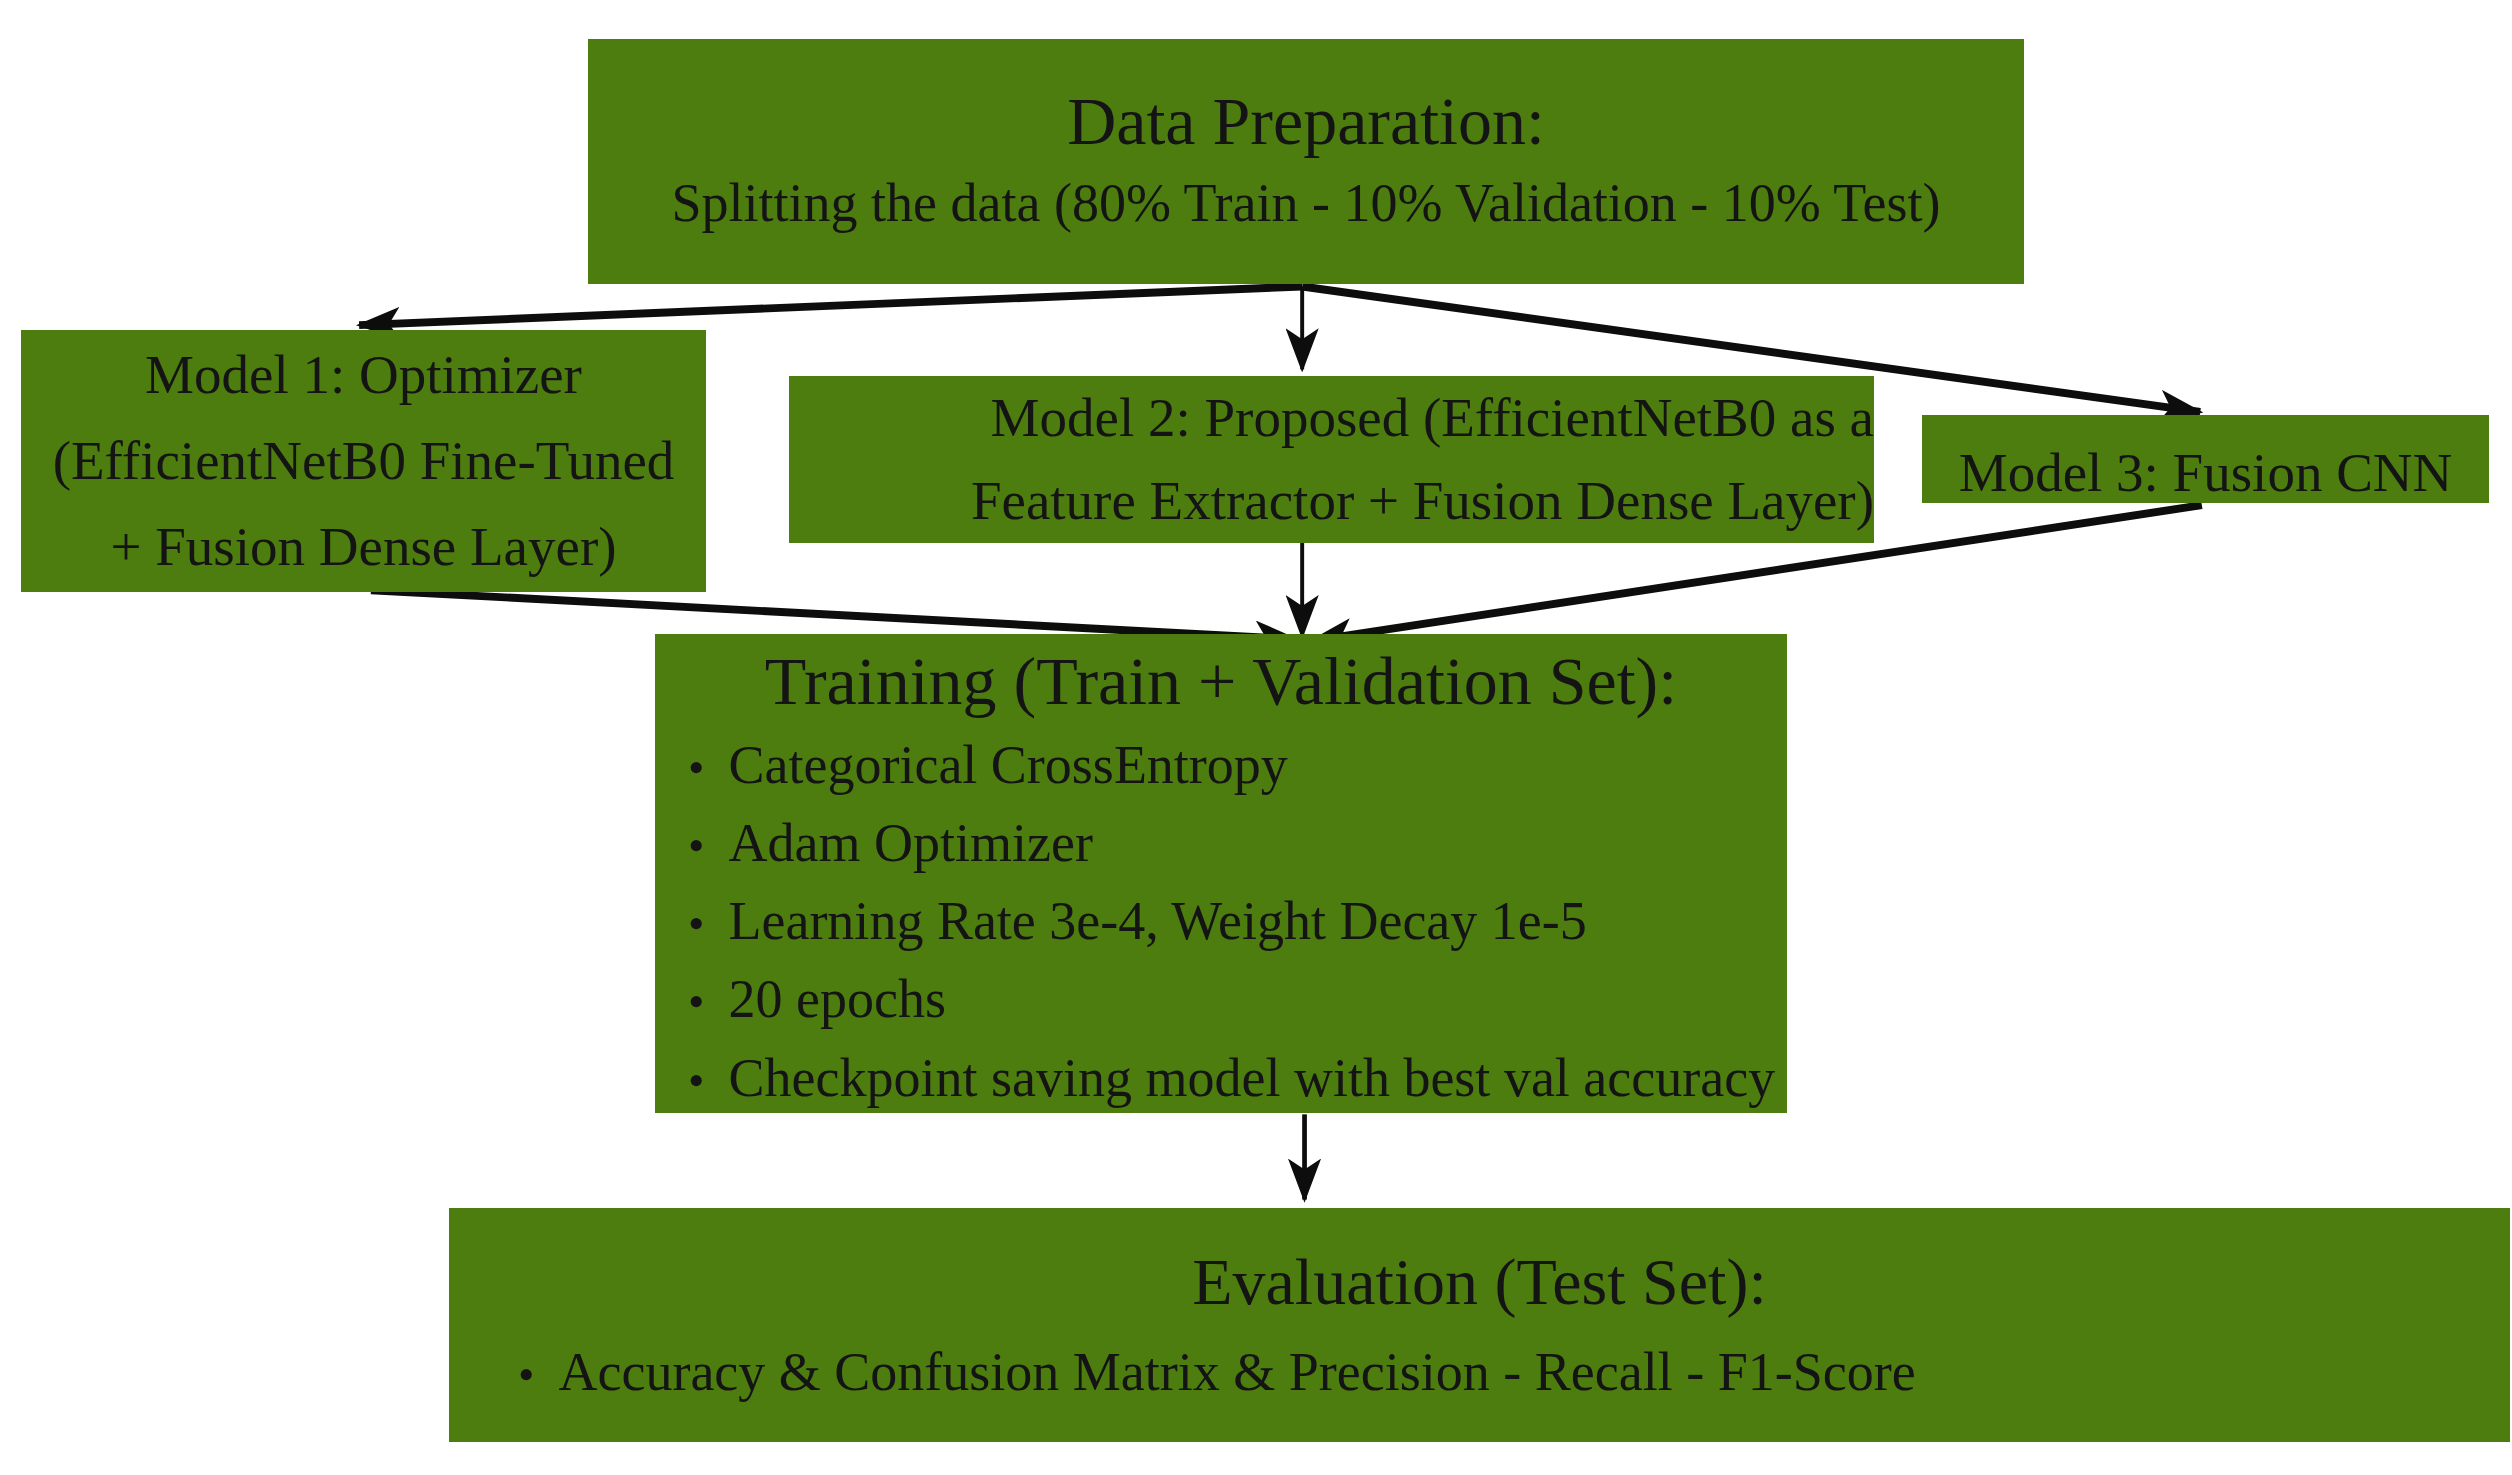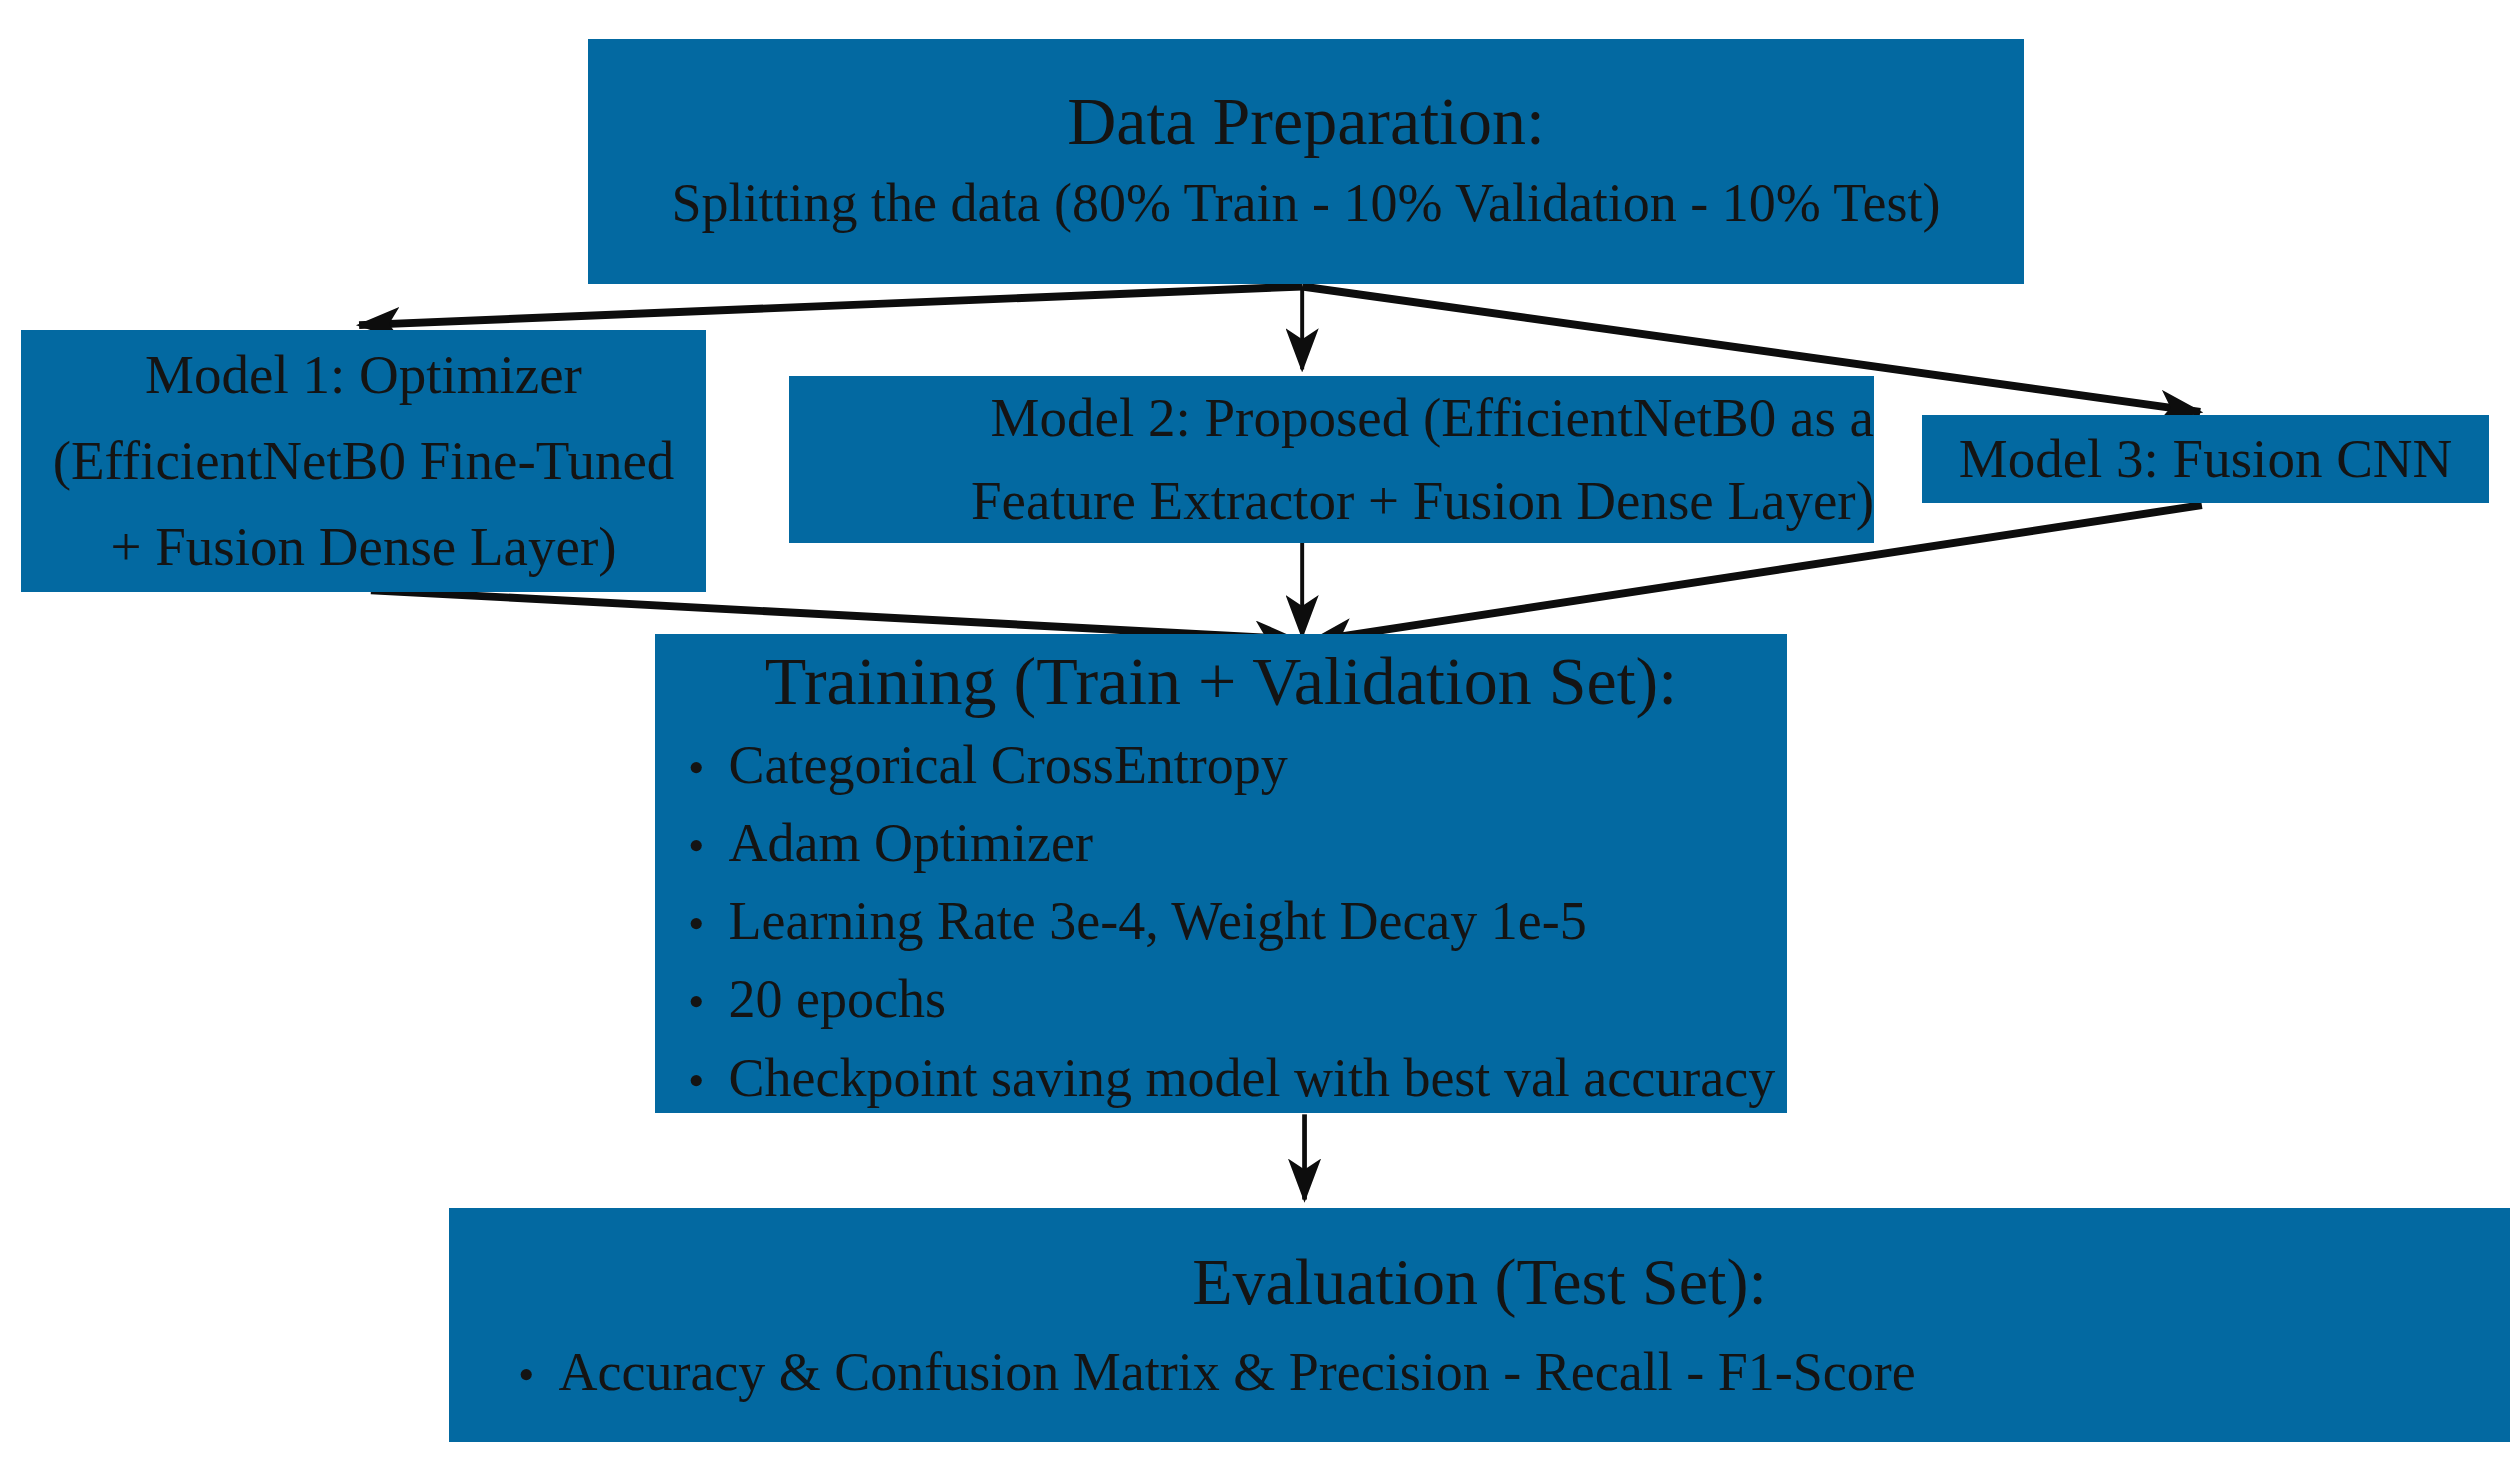--- a/index.html
+++ b/index.html
@@ -16,21 +16,21 @@
     font-family: "Liberation Serif", serif;
   }
   #flowchart {
     position: absolute;
     inset: 0;
     width: 2512px;
     height: 1475px;
   }
   .box {
     position: absolute;
-    background: #0369a1;
+    background: #4d7c0f;
     color: #141414;
     display: flex;
     flex-direction: column;
     align-items: center;
     justify-content: center;
     text-align: center;
     box-sizing: border-box;
   }
   .big-title {
     font-size: 68px;
@@ -42,21 +42,21 @@
     line-height: 1.48;
     white-space: nowrap;
   }
   
   .dataprep { left: 588px; top: 39px; width: 1436px; height: 245px; }
   
   .model1 { left: 21px; top: 330px; width: 685px; height: 262px; font-size: 55px; line-height: 1.56; }
   
   .model2 { left: 789px; top: 376px; width: 1085px; height: 167px; font-size: 55px; line-height: 1.5; align-items: flex-end; }
   
-  .model3 { left: 1922px; top: 415px; width: 567px; height: 88px; font-size: 55px; line-height: 1.1; }
+  .model3 { left: 1922px; top: 415px; width: 567px; height: 88px; font-size: 55px; line-height: 1.1; justify-content: flex-end; }
   
   .training {
     left: 655px; top: 634px; width: 1132px; height: 479px;
     align-items: stretch;
     justify-content: flex-start;
     padding-top: 3.2px;
   }
   .training .big-title { line-height: 1.3; text-align: center; }
   .bullet-row {
     display: flex;

